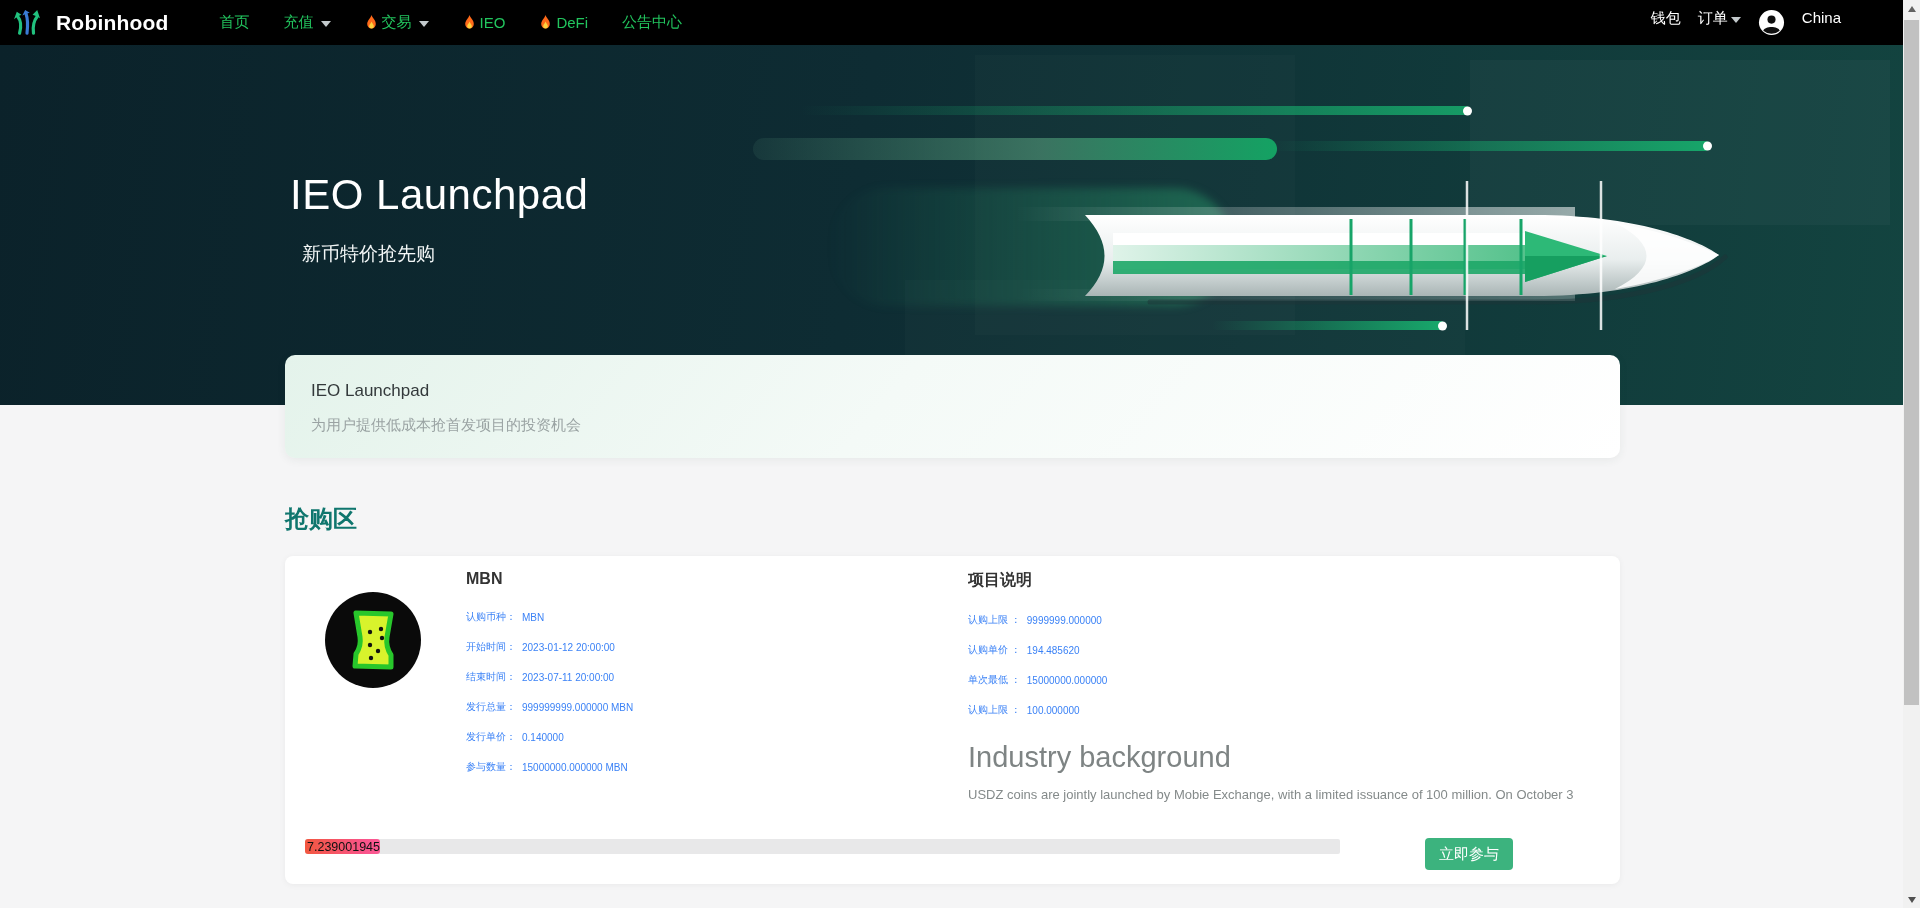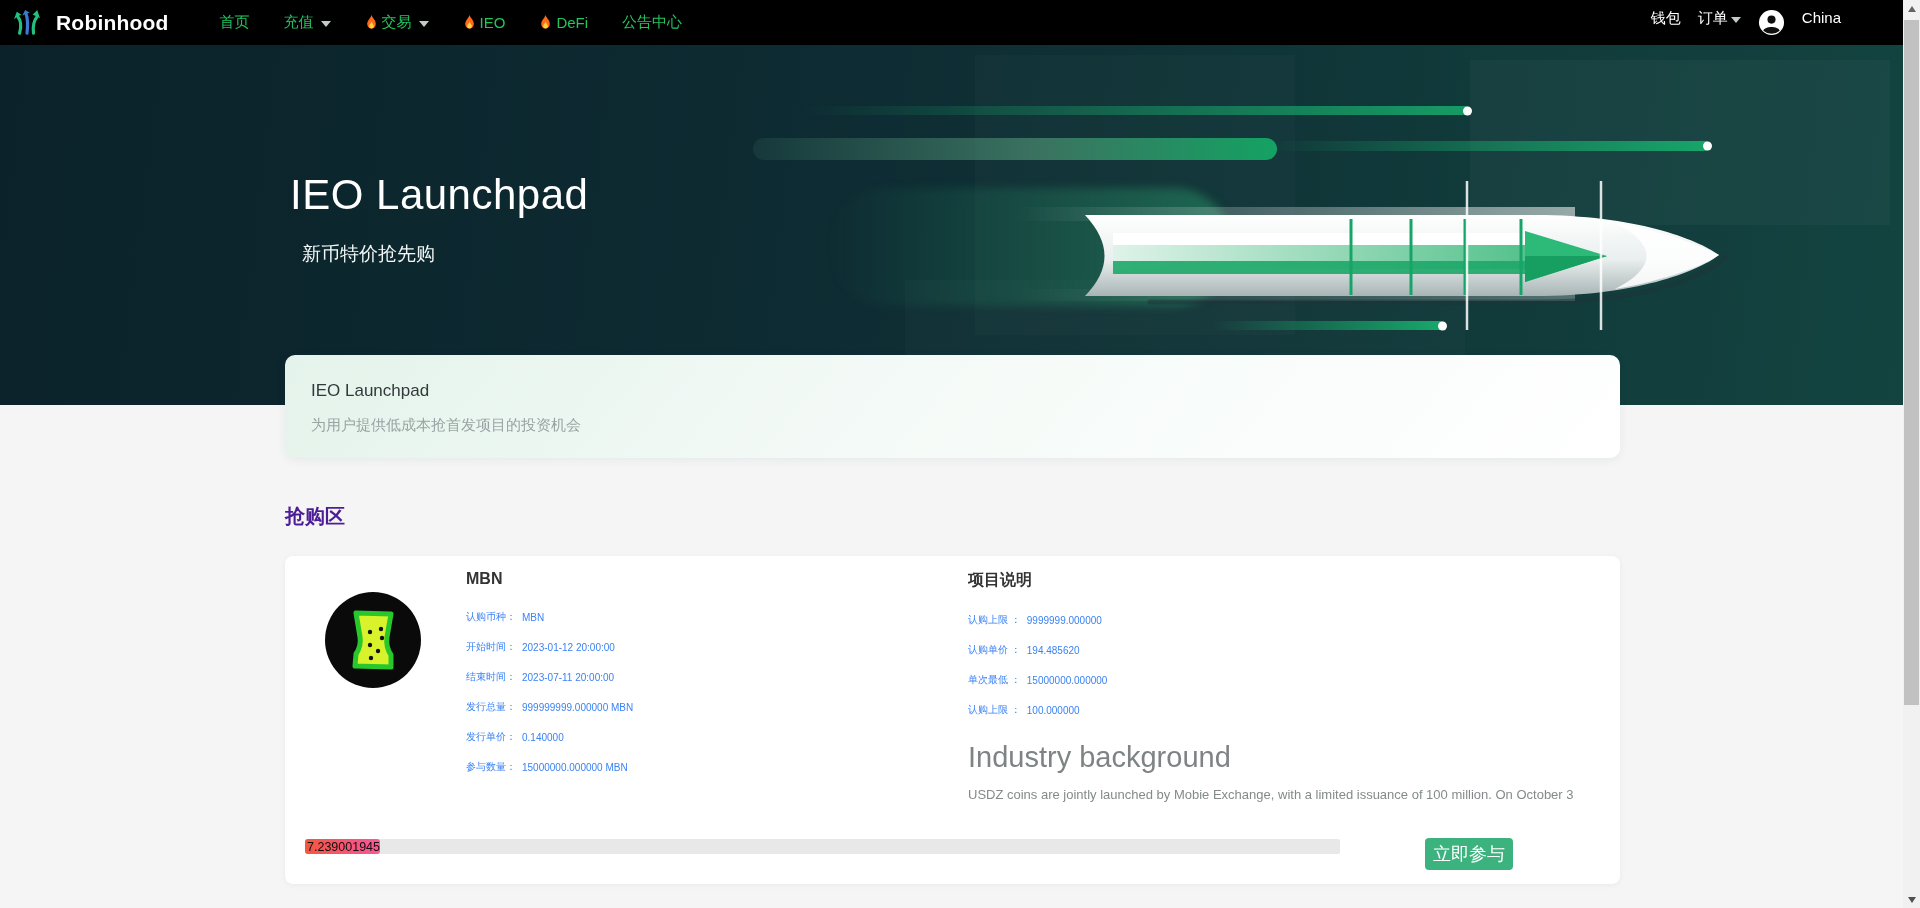--- a/index.html
+++ b/index.html
@@ -34,21 +34,21 @@
   .hero-subtitle { position:absolute; left:290px; top:196px; color:#f2f6f6; font-size:19px;margin-left:12px; }
 
   
   .intro-card { position:absolute; left:285px; top:355px; width:1335px; height:103px;
                 background:linear-gradient(130deg,#e4f3eb 0%,#f4faf7 45%,#ffffff 100%);
                 border-radius:10px; box-shadow:0 2px 10px rgba(40,70,60,.07); z-index:20; padding:26px 0 0 26px; }
   .intro-title { color:#33393b; font-size:17px; }
   .intro-sub { color:#9aa3a3; font-size:15px; margin-top:15px; }
 
   
-  .section-title { position:absolute; left:285px; top:503px; font-size:20px; font-weight:bold; color:#4c1d95; }
+  .section-title { position:absolute; left:285px; top:503px; font-size:24px; font-weight:bold; color:#0f766e; }
 
   
   .product-card { position:absolute; left:285px; top:556px; width:1335px; height:328px;
                   background:#fff; border-radius:8px; box-shadow:0 1px 6px rgba(0,0,0,.05); overflow:hidden; }
   .coin { position:absolute; left:40px; top:36px; width:96px; height:96px; }
   .col-title { font-size:16px; font-weight:bold; color:#333; }
   .left-col { position:absolute; left:181px; top:14px; }
   .detail-row { display:flex; font-size:10px; color:#3b82f6; height:30px; align-items:center; }
   .left-col .col-title { margin-bottom:14px; }
   .detail-row .lbl { margin-right:6px; }
@@ -57,21 +57,21 @@
   .industry-title { font-size:29px; color:#7e8484; margin-top:16px; font-weight:400; }
   .industry-text { font-size:13px; color:#848a8a; margin-top:13px; white-space:nowrap; overflow:hidden; }
 
   .progress-track { position:absolute; left:20px; top:283px; width:1035px; height:15px;
                     background:#e8e8e9; border-radius:2px; }
   .progress-fill { height:100%; border-radius:3px; overflow:hidden; white-space:nowrap;
                    background:linear-gradient(90deg,#f2573f 0%,#f9548b 80%,#fb5a94 100%);
                    display:flex; align-items:center; }
   .progress-label { font-size:12.5px; color:#111; padding-left:2px; }
   .join-btn { position:absolute; left:1140px; top:282px; width:88px; height:32px; background:#3cb37e;
-              color:#fff; font-size:18px; border:none; border-radius:4px; cursor:pointer;
+              color:#fff; font-size:15px; border:none; border-radius:4px; cursor:pointer;
               font-family:inherit; display:flex; align-items:center; justify-content:center; }
 
   
   .scrollbar { position:absolute; right:0; top:0; width:17px; height:908px; background:#f1f1f1; z-index:40; }
   .sb-arrow { position:absolute; left:0; width:17px; height:17px; display:flex; align-items:center; justify-content:center; cursor:pointer; }
   .sb-up { top:0; } .sb-down { bottom:0; }
   .tri-up { width:0; height:0; border-left:4px solid transparent; border-right:4px solid transparent; border-bottom:6px solid #636363; }
   .tri-down { width:0; height:0; border-left:4px solid transparent; border-right:4px solid transparent; border-top:6px solid #505050; }
   .sb-thumb { position:absolute; left:1px; top:20px; width:15px; height:685px; background:#c1c1c1; cursor:pointer; }
 </style>

